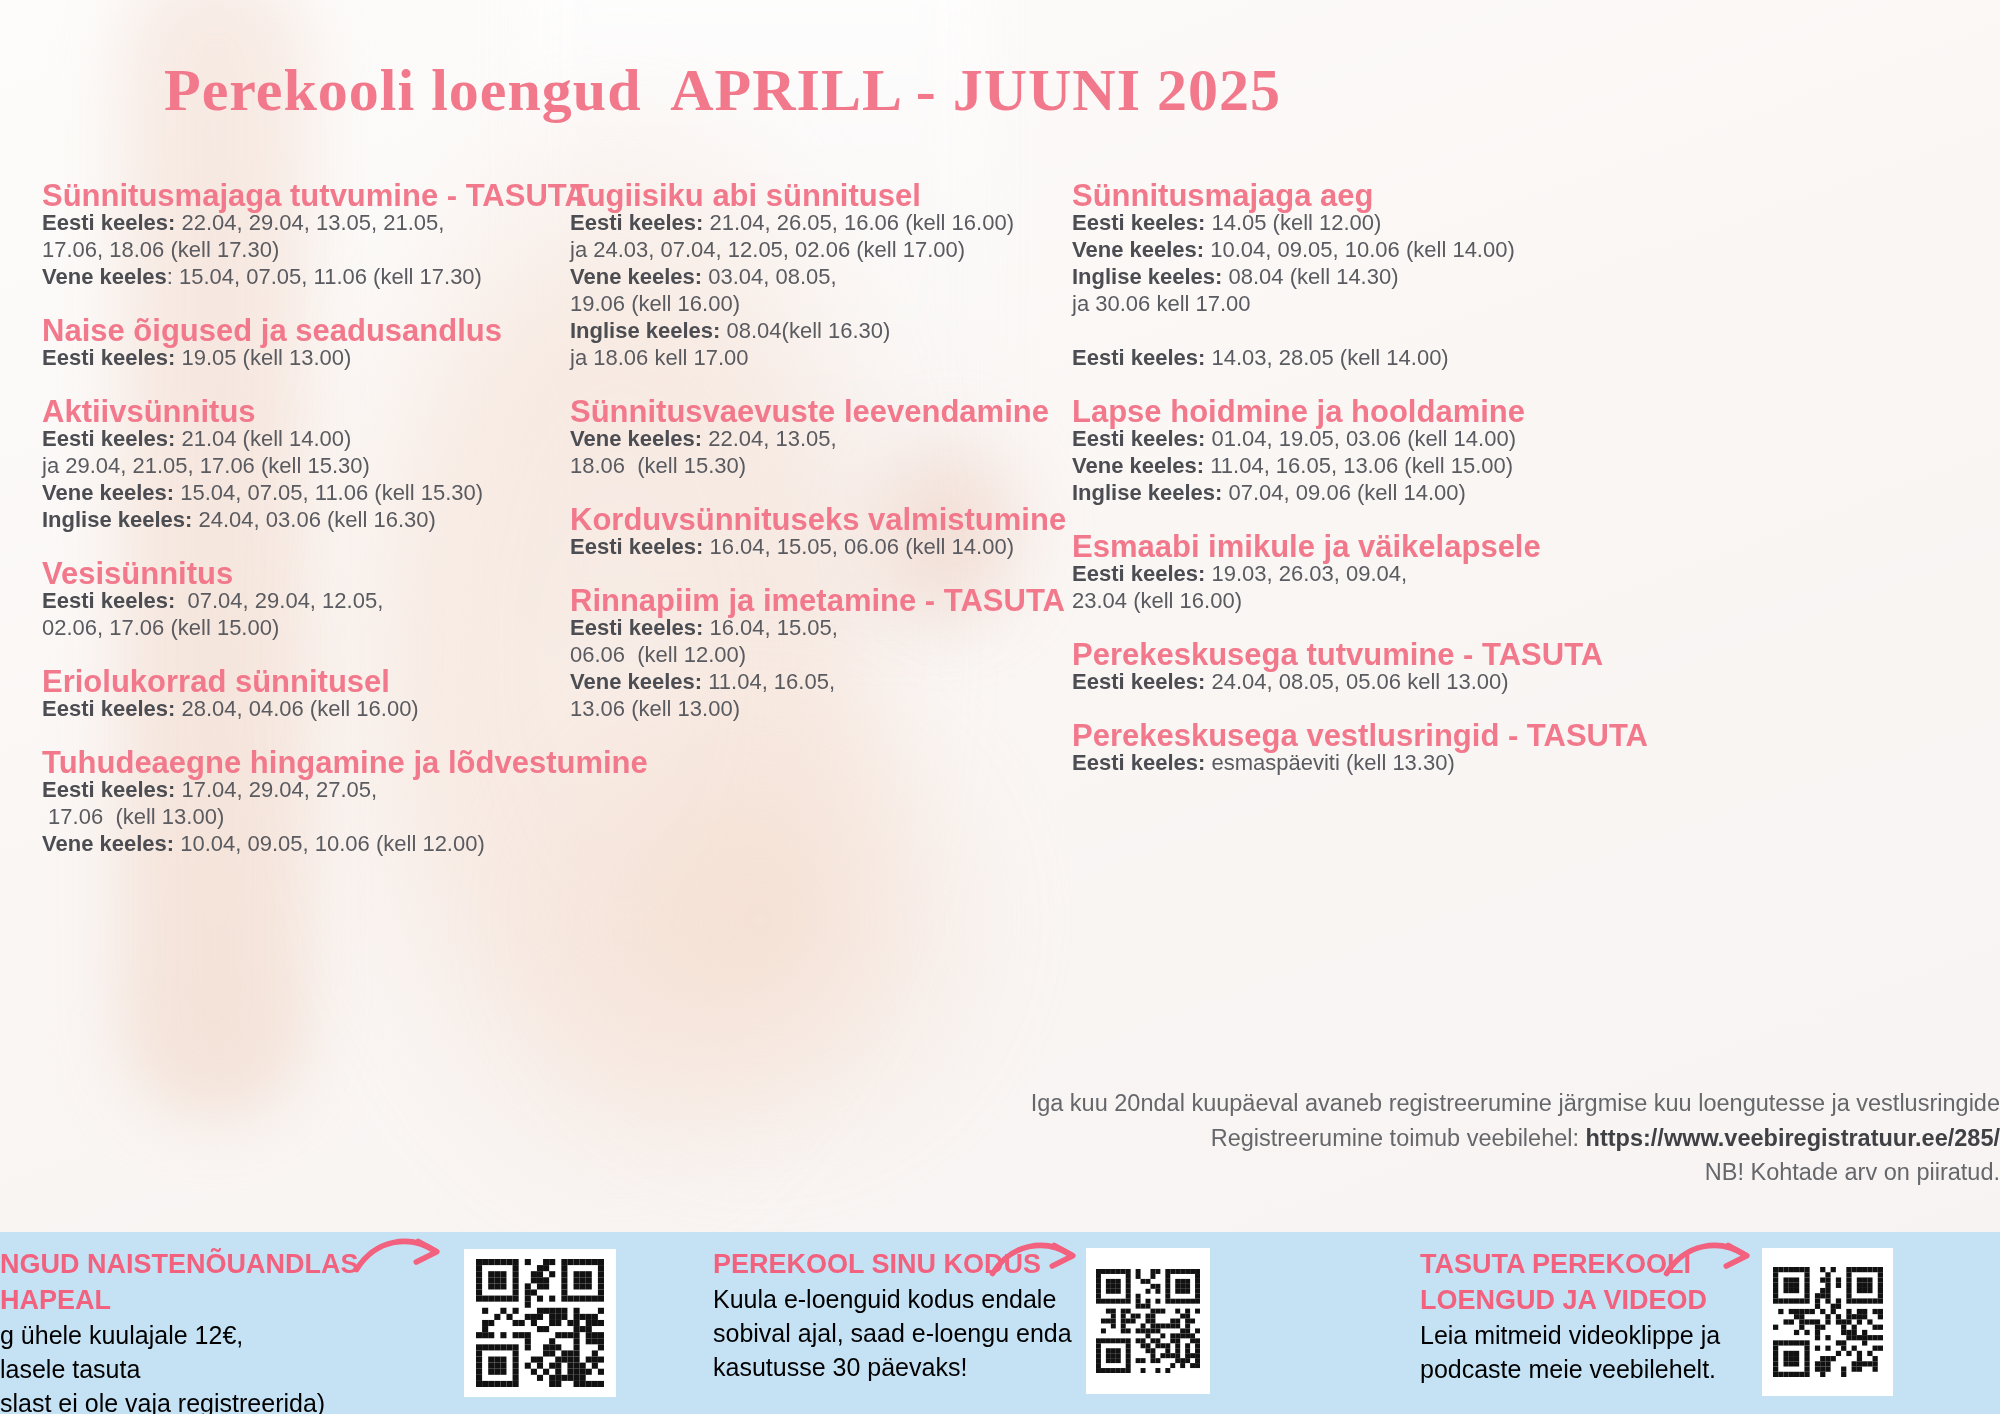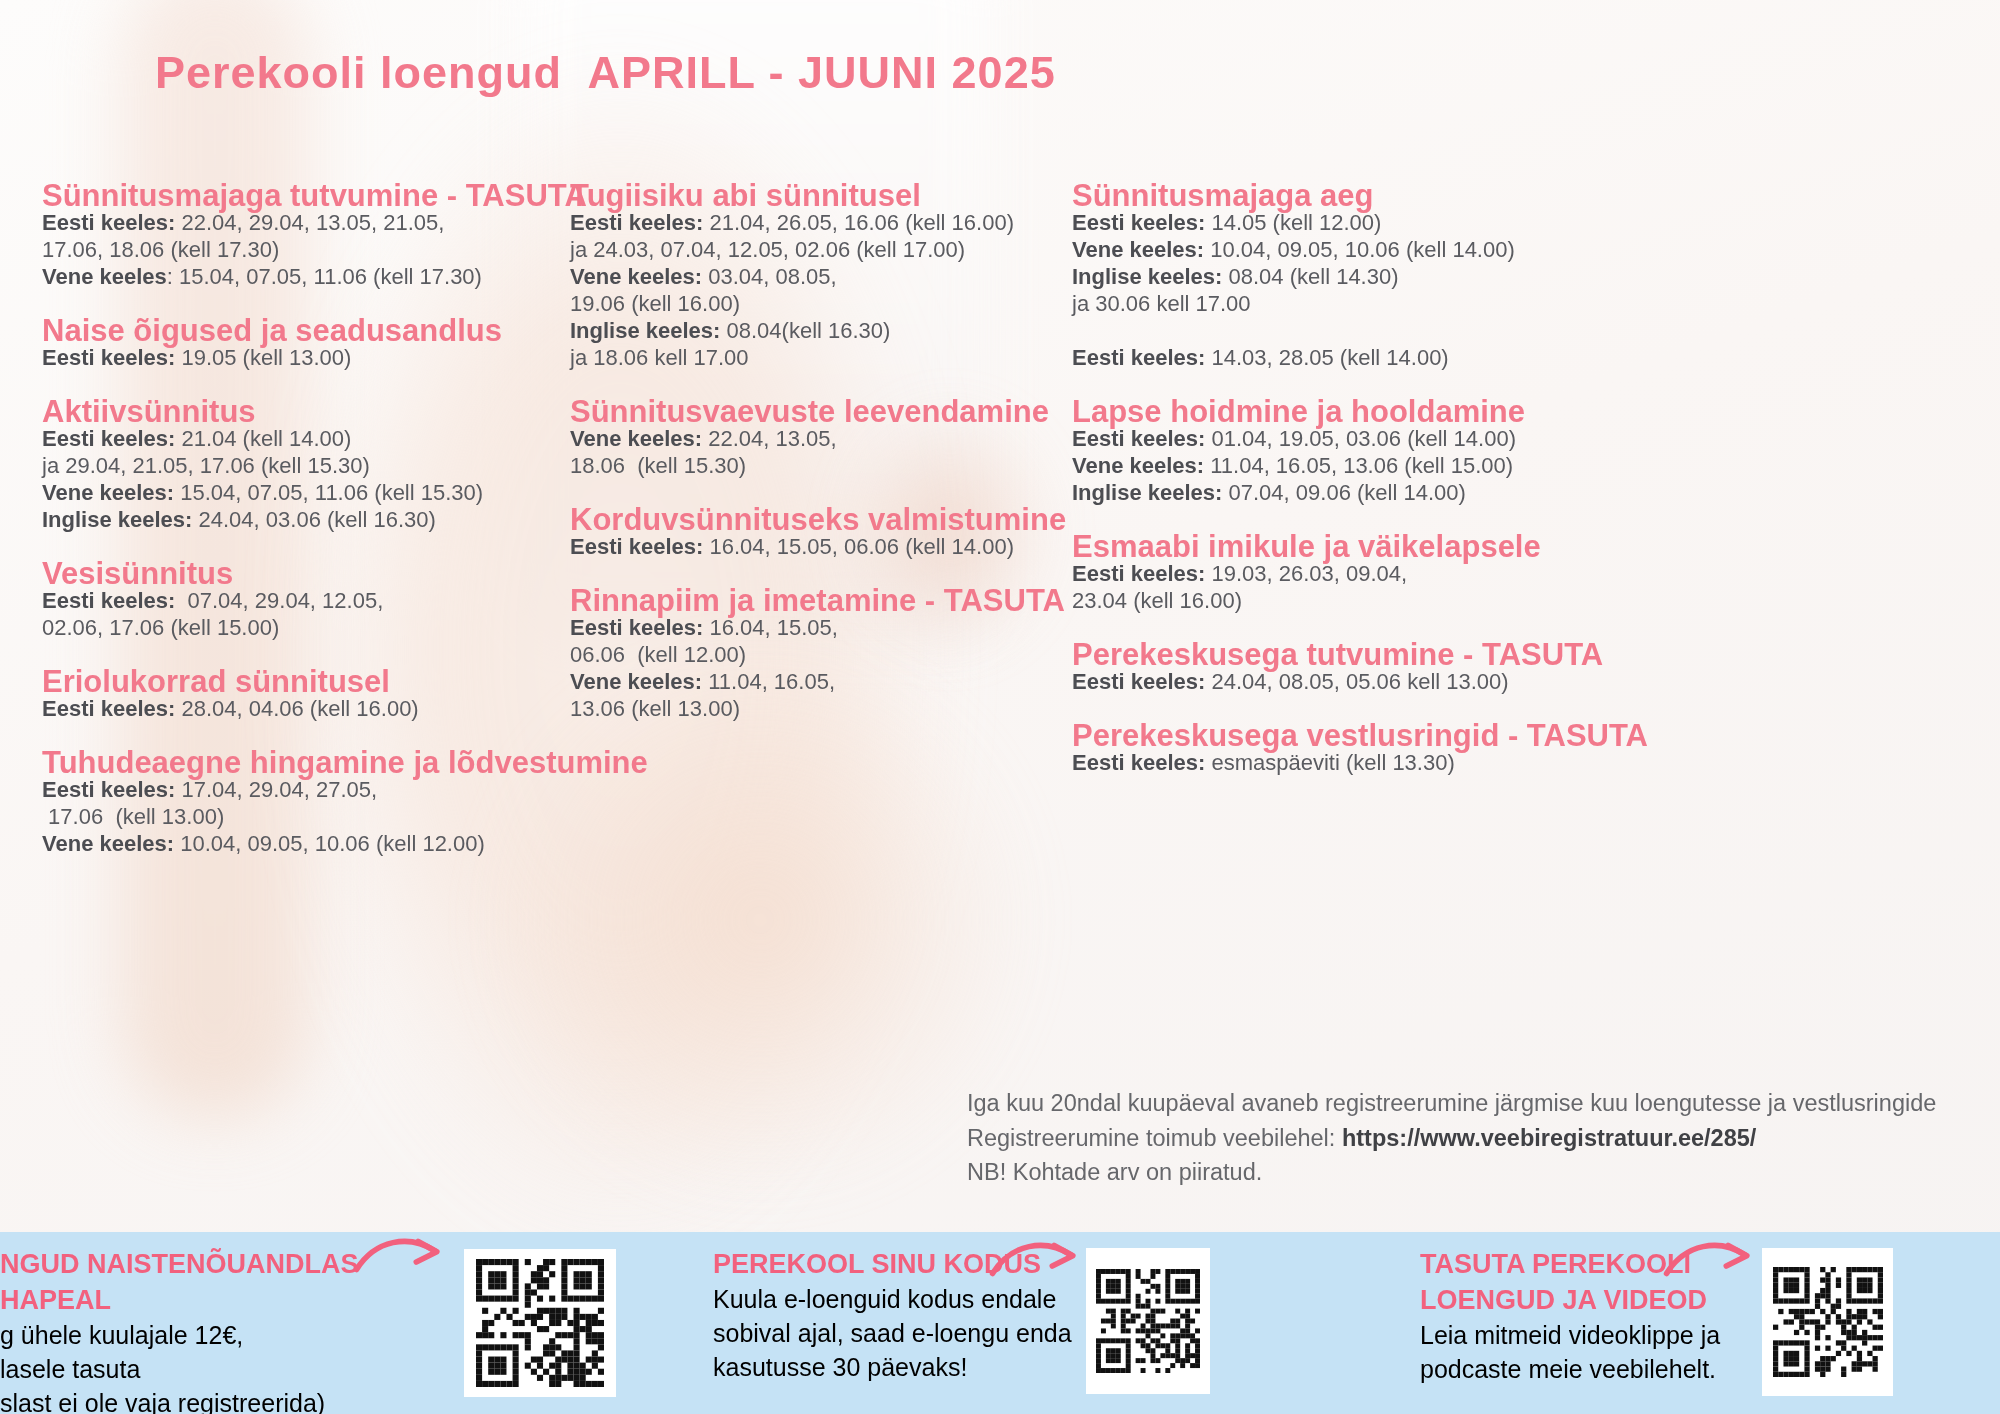--- a/index.html
+++ b/index.html
@@ -18,38 +18,38 @@
   .bg-shirt{left:520px; top:-60px; width:470px; height:700px; border-radius:40px;
     background:linear-gradient(180deg,#ffffff,#f6f1ef); filter:blur(26px); opacity:.9;}
   .bg-belly{left:480px; top:640px; width:560px; height:560px; border-radius:50%;
     background:radial-gradient(closest-side,#f4dccd 0%,rgba(244,220,205,0) 100%);
     filter:blur(30px); opacity:.7;}
   .bg-hand{left:840px; top:400px; width:220px; height:260px; border-radius:50%;
     background:radial-gradient(closest-side,#ecc7b5 0%,rgba(236,199,181,0) 100%);
     filter:blur(26px); opacity:.55;}
 
   
-  .title{position:absolute; z-index:2; left:148px; top:40px; margin:7px;
-    font-size:45px; font-weight:700; letter-spacing:1px; white-space:pre;
-    color:#f2798c;}
+  .title{position:absolute; z-index:2; left:148px; top:40px; margin:16px;
+    font-size:60px; font-weight:700; letter-spacing:1px; white-space:pre;
+    color:#f2798c;font-family:Liberation Serif, serif;}
 
   
   .col{position:absolute; z-index:2; top:182px;}
   #col-0{left:42px;  width:505px;}
   #col-1{left:570px; width:480px;}
   #col-2{left:1072px;width:480px;}
   .block{margin-bottom:27px;}
   .bh{font-size:31px; font-weight:700; color:#f2798c; line-height:27px; white-space:pre;}
   .bl{font-size:22px; color:#5a5b60; line-height:27px; white-space:pre;}
   .bl strong{font-weight:700; color:#4c4d52;}
 
   
   .note{position:absolute; z-index:2; left:967px; top:1086px; width:1033px;
     overflow:hidden; color:#66676b; font-size:23.5px; line-height:34.5px;}
-  .note p{margin:0; white-space:pre;}
+  .note p{margin:0; white-space:pre;text-align:right;}
   .note .url{font-weight:700; color:#404145;}
 
   
   .footer{position:absolute; z-index:3; left:0; top:1232px; width:2000px; height:182px;
     background:#c5e2f5;}
   .fsec{position:absolute; top:14px;}
   #fs-0{left:0;}
   #fs-1{left:713px;}
   #fs-2{left:1420px;}
   .fh{font-size:27px; font-weight:700; color:#f2617e; line-height:36px; white-space:pre;}

